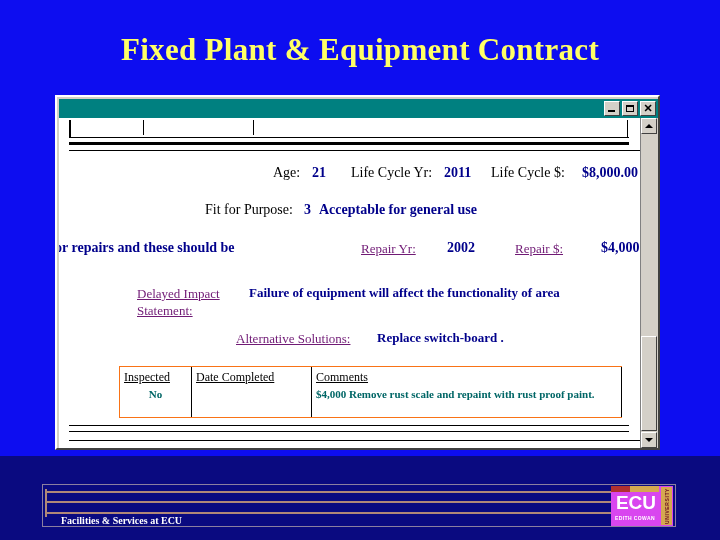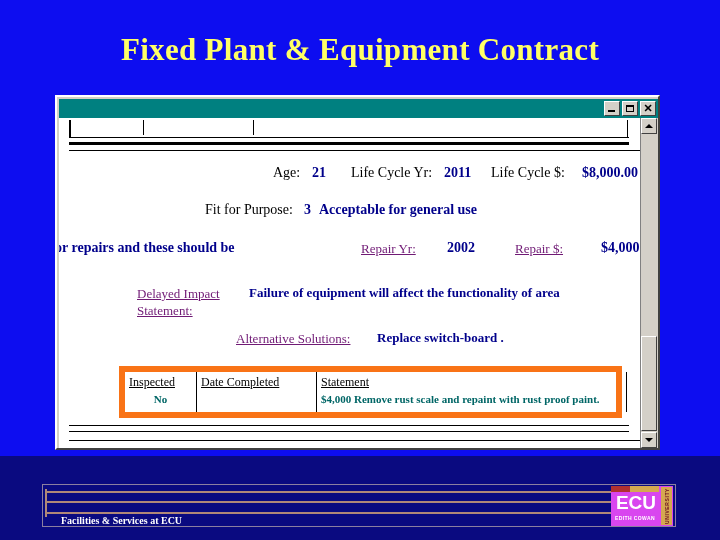--- a/index.html
+++ b/index.html
@@ -149,21 +149,21 @@
   .val      { color: #00008b; font-size: 14px; font-weight: bold; }
   .val-sm   { color: #00008b; font-size: 13px; font-weight: bold; }
 
   
   #insp-table {
     position: absolute;
     left: 112px;
     top: 248px;
     width: 503px;
     height: 52px;
-    border: 6px solid #f97316;
+    border: 1px solid #f97316;
   }
   #insp-table .tcol {
     position: absolute;
     top: 0; bottom: 0;
     border-right: 1px solid #000;
   }
   #col-inspected { left: 0;   width: 72px; }
   #col-datecomp  { left: 72px; width: 120px; }
   #col-comments  { left: 192px; width: 310px; border-right: none; }
 
@@ -399,21 +399,21 @@
         <div id="insp-table">
           <div class="tcol" id="col-inspected">
             <span class="th">Inspected</span>
             <span class="td-center">No</span>
           </div>
           <div class="tcol" id="col-datecomp">
             <span class="th">Date Completed</span>
             <span class="td-center"></span>
           </div>
           <div class="tcol" id="col-comments">
-            <span class="th">Statement</span>
+            <span class="th">Comments</span>
             <span class="td-left">$4,000  Remove rust scale and repaint with rust proof paint.</span>
           </div>
         </div>
 
         <div class="hrule" style="left:62px; top:307px; width:560px; height:1px;"></div>
         <div class="hrule" style="left:62px; top:313px; width:560px; height:1px;"></div>
         <div class="hrule" style="left:62px; top:322px; width:632px; height:1px;"></div>
 
       </div>
     </div>

